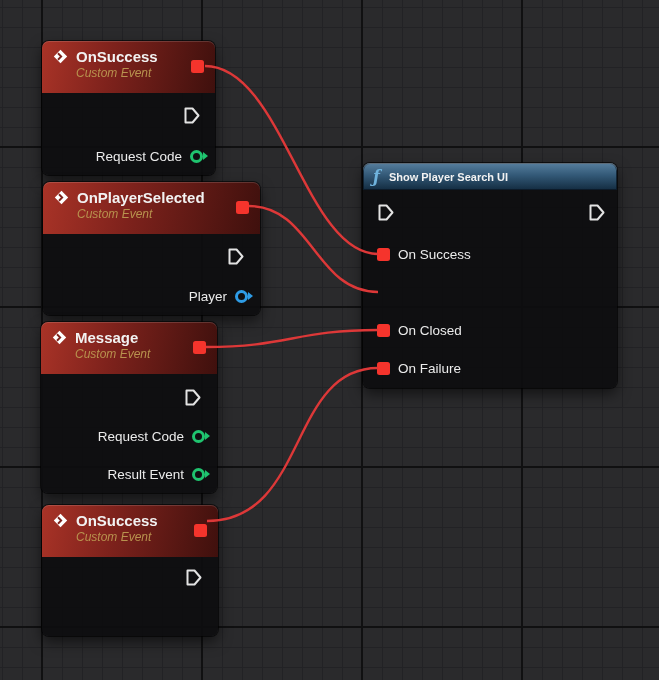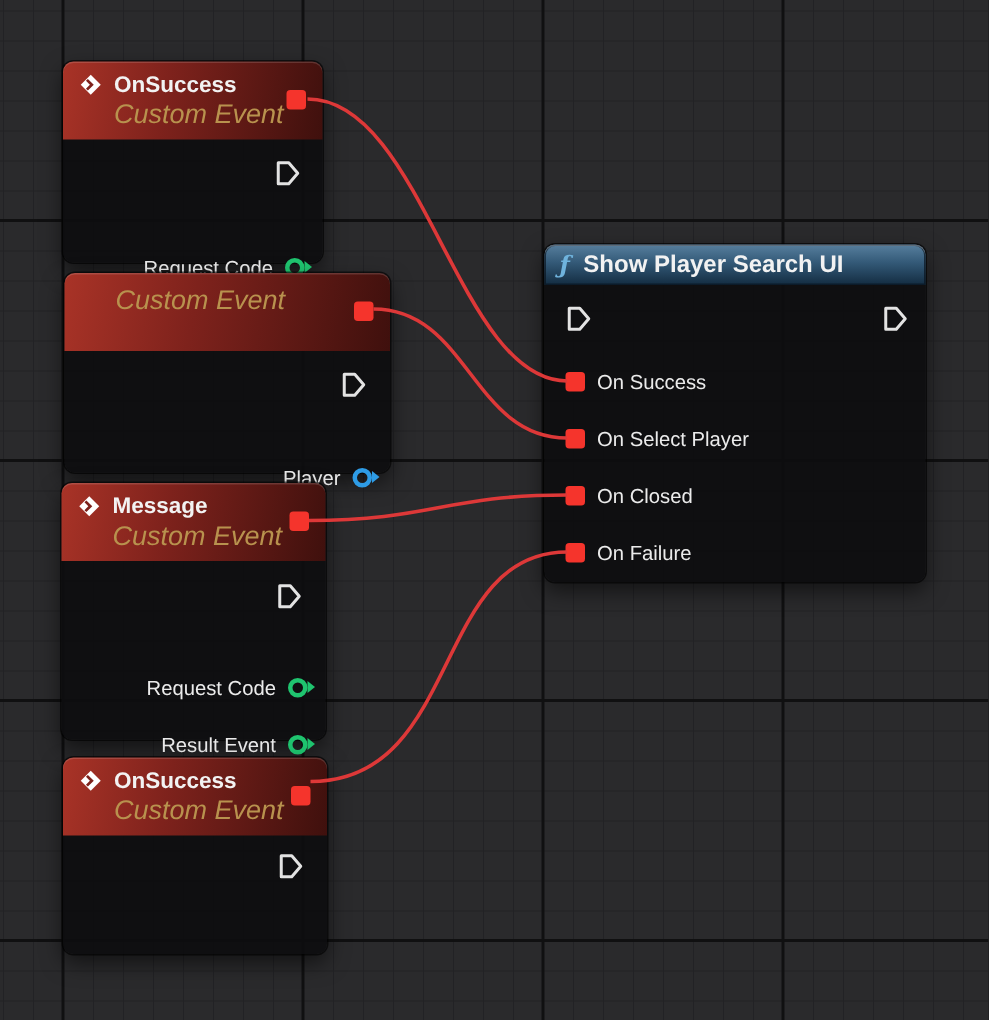--- a/index.html
+++ b/index.html
@@ -23,40 +23,40 @@
   }
   
   .ev-header{
     height:52px;border-radius:7px 7px 0 0;position:relative;
     background:linear-gradient(100deg,var(--event-header-left,#a93327) 0%,#7e221c 40%,var(--event-header-right,#3f100d) 100%);
     box-shadow:inset 0 1px 0 rgba(255,255,255,.14);
     padding:7px 10px 0 10px;box-sizing:border-box;
   }
   .ev-title-row{display:flex;align-items:center;gap:7px;}
   .ev-title{font-size:15px;font-weight:bold;color:var(--title-text,#f2f2f2);white-space:nowrap;}
-  .ev-subtitle{font-size:18px;font-style:italic;color:var(--subtitle-text,#b8924e);margin-left:24px;margin-top:1px;white-space:nowrap;}
+  .ev-subtitle{font-size:12px;font-style:italic;color:var(--subtitle-text,#b8924e);margin-left:24px;margin-top:1px;white-space:nowrap;}
   .ev-icon{width:17px;height:17px;display:inline-flex;flex:0 0 17px;}
   
   .fn-header{
     height:27px;border-radius:7px 7px 0 0;display:flex;align-items:center;gap:9px;
     background:linear-gradient(to bottom,var(--fn-header-top,#577f9e) 0%,#335977 45%,var(--fn-header-bottom,#132c41) 100%);
     box-shadow:inset 0 1px 0 rgba(255,255,255,.28), inset 0 0 0 1px rgba(8,20,32,.7);
     padding:0 10px;box-sizing:border-box;
   }
   .fn-icon{font-family:"DejaVu Serif",serif;font-style:italic;font-weight:bold;font-size:16px;color:var(--function-icon,#6fb3dd);line-height:1;}
-  .fn-title{font-size:16px;font-weight:bold;color:var(--title-text,#f2f2f2);white-space:nowrap;}
+  .fn-title{font-size:11px;font-weight:bold;color:var(--title-text,#f2f2f2);white-space:nowrap;}
   
   .pin-delegate{
     position:absolute;width:13px;height:13px;border-radius:2.5px;
     background:var(--pin-delegate,#f5342c);
   }
   .ev-header .pin-delegate{right:11px;top:19px;}
   .exec{position:absolute;width:19px;height:19px;color:var(--pin-exec,#e3e3e3);}
   .row{position:absolute;height:20px;display:flex;align-items:center;gap:8px;}
-  .row.right{right:12px;margin-top:22px;}
+  .row.right{right:12px;}
   .row.left{left:14px;justify-content:flex-end;}
   .lbl{font-size:13.5px;color:var(--label-text,#ebebeb);white-space:nowrap;}
   .pin-ring{position:relative;width:7px;height:7px;border:3px solid var(--c,#fff);border-radius:50%;flex:0 0 7px;}
   .pin-ring::after{
     content:"";position:absolute;right:-8px;top:50%;transform:translateY(-50%);
     border-left:5px solid var(--c,#fff);border-top:4px solid transparent;border-bottom:4px solid transparent;
   }
   .c-int{--c:var(--pin-int,#1fc46f);}
   .c-object{--c:var(--pin-object,#2e9ce6);}
   .c-string{--c:var(--pin-string,#d62ad6);}
@@ -90,20 +90,29 @@
         </svg>
     </span>
     <div class="row right" style="top:105px">
       <span class="lbl">Request Code</span>
       <span class="pin-ring c-int"></span>
     </div>
   </div>
 
   <div class="node" style="left:43px;top:182px;width:217px;height:133px">
     <div class="ev-header">
+      <div class="ev-title-row">
+        <span class="ev-icon">
+          <svg viewBox="0 0 24 24" width="17" height="17">
+              <path d="M12 2.6 L21.4 12 L12 21.4 L2.6 12 Z" fill="#ffffff"></path>
+              <path d="M8.4 7.4 L13 12 L8.4 16.6" fill="none" stroke="#7e221c" stroke-width="2.6"></path>
+            </svg>
+        </span>
+        <span class="ev-title">OnPlayerSelected</span>
+      </div>
       <div class="ev-subtitle">Custom Event</div>
       <span class="pin-delegate"></span>
     </div>
     <span class="exec" style="right:15px;top:65px">
       <svg viewBox="0 0 19 19" width="19" height="19">
           <path d="M3.5 2.5 h7 l6 7 l-6 7 h-7 z" fill="none" stroke="currentColor" stroke-width="2" stroke-linejoin="round"></path>
         </svg>
     </span>
     <div class="row right" style="top:104px">
       <span class="lbl">Player</span>
@@ -172,24 +181,20 @@
         </svg>
     </span>
     <span class="exec" style="right:11px;top:40px">
       <svg viewBox="0 0 19 19" width="19" height="19">
           <path d="M3.5 2.5 h7 l6 7 l-6 7 h-7 z" fill="none" stroke="currentColor" stroke-width="2" stroke-linejoin="round"></path>
         </svg>
     </span>
     <div class="row left" style="top:81px">
       <span class="sq"></span>
       <span class="lbl">On Success</span>
-    </div>
-    <div class="row left" style="top:119px">
-      <span class="sq"></span>
-      <span class="lbl">On Select Player</span>
     </div>
     <div class="row left" style="top:157px">
       <span class="sq"></span>
       <span class="lbl">On Closed</span>
     </div>
     <div class="row left" style="top:195px">
       <span class="sq"></span>
       <span class="lbl">On Failure</span>
     </div>
   </div>

